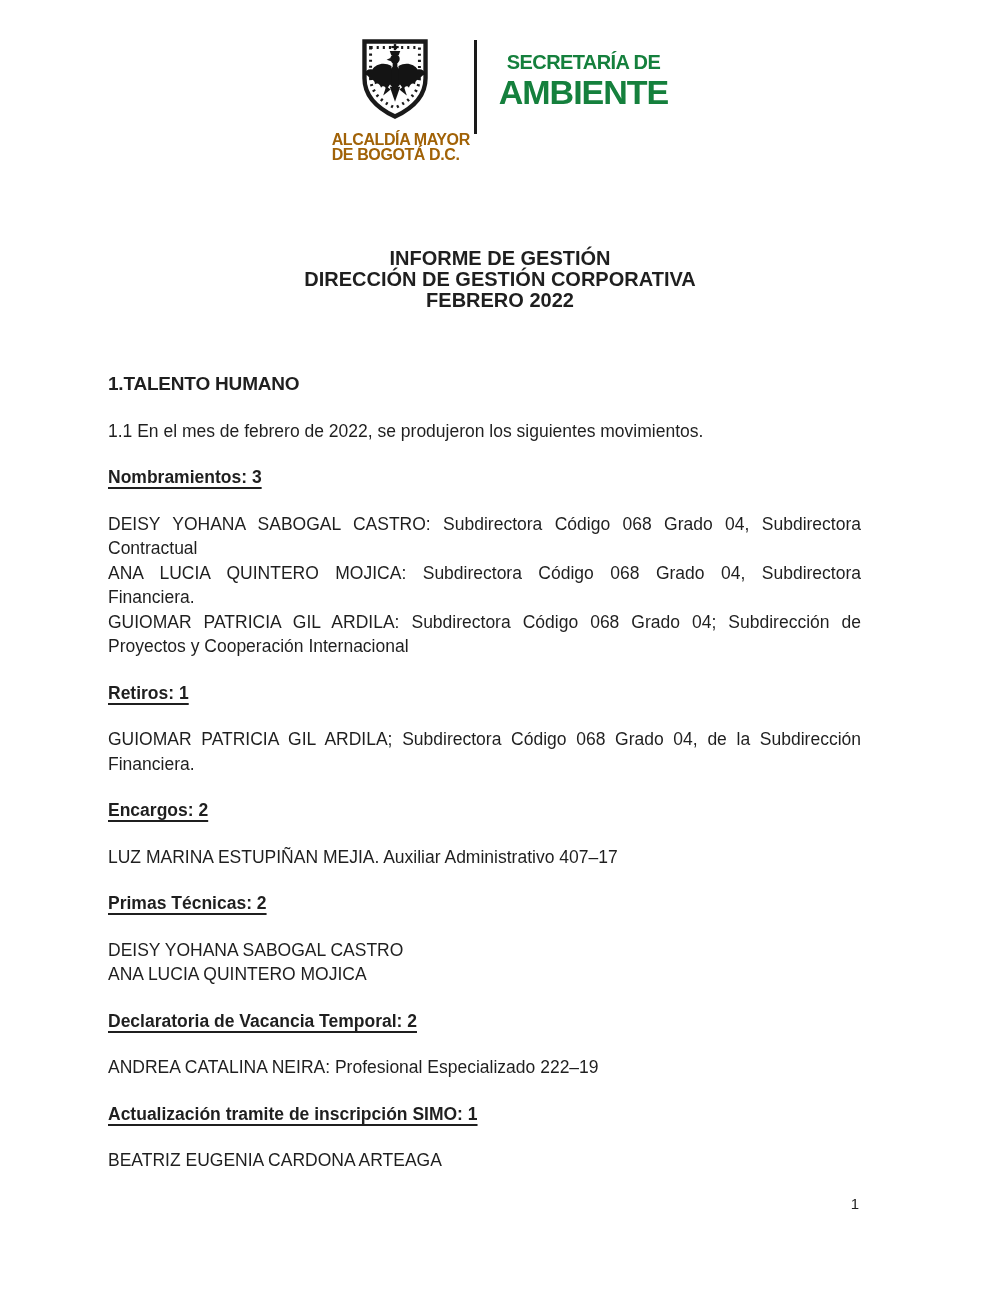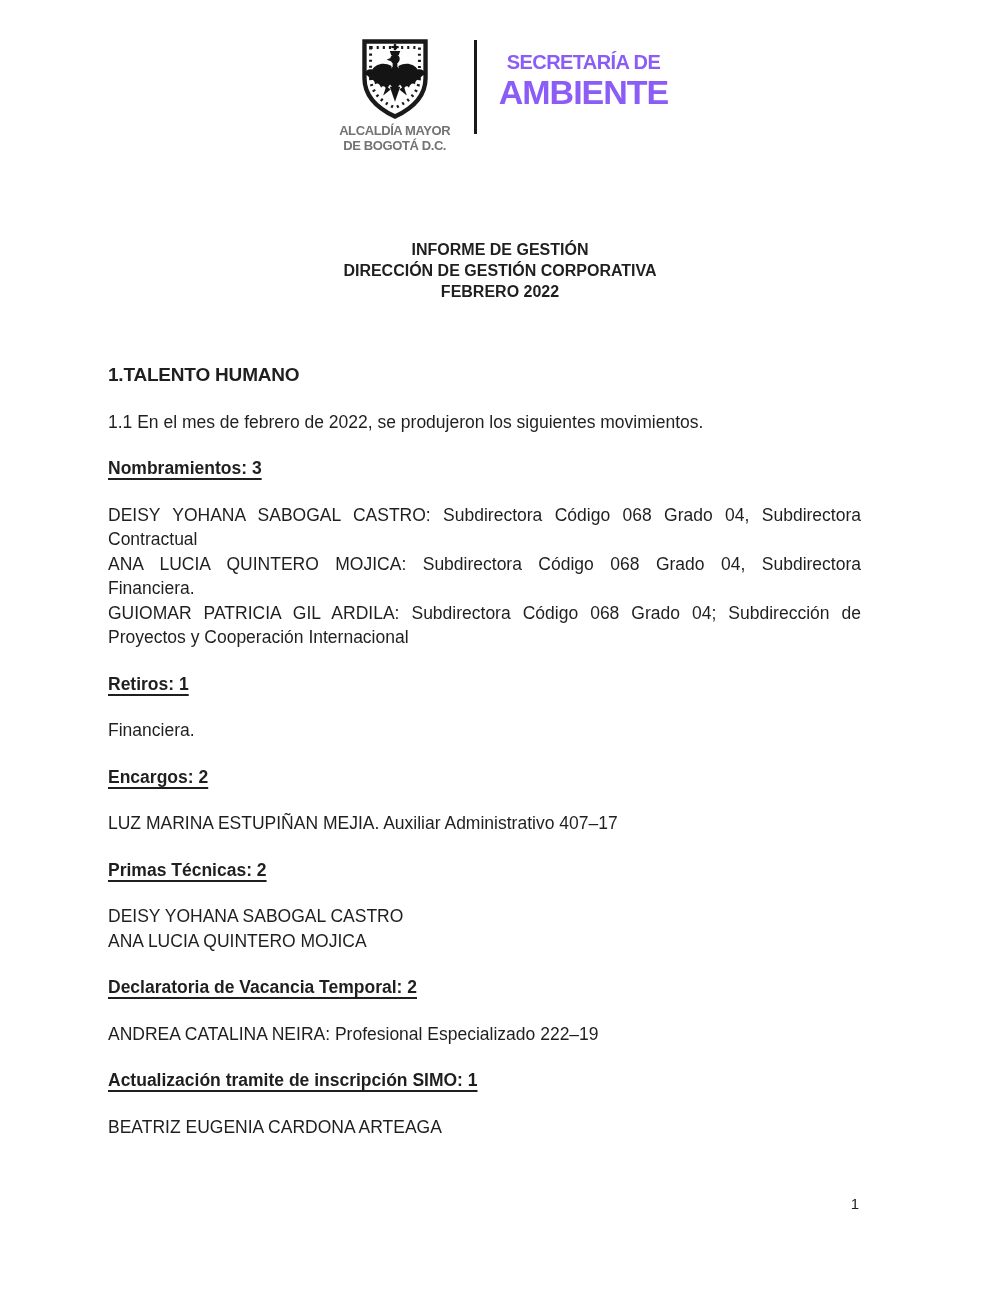--- a/index.html
+++ b/index.html
@@ -16,54 +16,54 @@
   
   .hdr {
     display: flex;
     justify-content: center;
     align-items: flex-start;
     padding-top: 38px;
   }
   .seal { width: 126px; text-align: center; }
   .seal svg { display: block; margin: 0 auto; }
   .seal-caption {
-    margin-top: 3px;
-    font-size: 13px;
+    margin-top: 12px;
+    font-size: 16px;
     font-weight: 700;
     line-height: 15px;
     letter-spacing: -0.4px;
-    color: #737373;
+    color: #a16207;
     white-space: nowrap;
   }
   .hdr-divider {
     width: 3px;
     height: 94px;
     background: #1a1a1a;
     margin: 2px 22px 0 16px;
   }
-  .entity { padding-top: 12px; text-align: center; color: #8b5cf6; }
+  .entity { padding-top: 12px; text-align: center; color: #15803d; }
   .entity-line1 {
     font-size: 20px;
     font-weight: 700;
     letter-spacing: -0.6px;
     line-height: 24px;
   }
   .entity-line2 {
     font-size: 34px;
     font-weight: 700;
     letter-spacing: -1px;
     line-height: 36px;
   }
 
   
   .title-block {
     margin-top: 86px;
     text-align: center;
     font-weight: 700;
-    font-size: 16px;
+    font-size: 20px;
     line-height: 21px;
   }
 
   
   .content {
     margin-top: 61px;
     padding: 0 139px 0 108px;
     font-size: 17.5px;
     line-height: 24.5px;
   }
@@ -159,20 +159,21 @@
       <div class="line just">DEISY YOHANA SABOGAL CASTRO: Subdirectora Código 068 Grado 04, Subdirectora</div>
       <div class="line">Contractual</div>
       <div class="line just">ANA LUCIA QUINTERO MOJICA: Subdirectora Código 068 Grado 04, Subdirectora</div>
       <div class="line">Financiera.</div>
       <div class="line just">GUIOMAR PATRICIA GIL ARDILA: Subdirectora Código 068 Grado 04; Subdirección de</div>
       <div class="line">Proyectos y Cooperación Internacional</div>
     </div>
 
     <div class="sec-title">Retiros: 1</div>
     <div class="par">
+      <div class="line just">GUIOMAR PATRICIA GIL ARDILA; Subdirectora Código 068 Grado 04, de la Subdirección</div>
       <div class="line">Financiera.</div>
     </div>
 
     <div class="sec-title">Encargos: 2</div>
     <div class="par">
       <div class="line">LUZ MARINA ESTUPIÑAN MEJIA. Auxiliar Administrativo 407–17</div>
     </div>
 
     <div class="sec-title">Primas Técnicas: 2</div>
     <div class="par">

